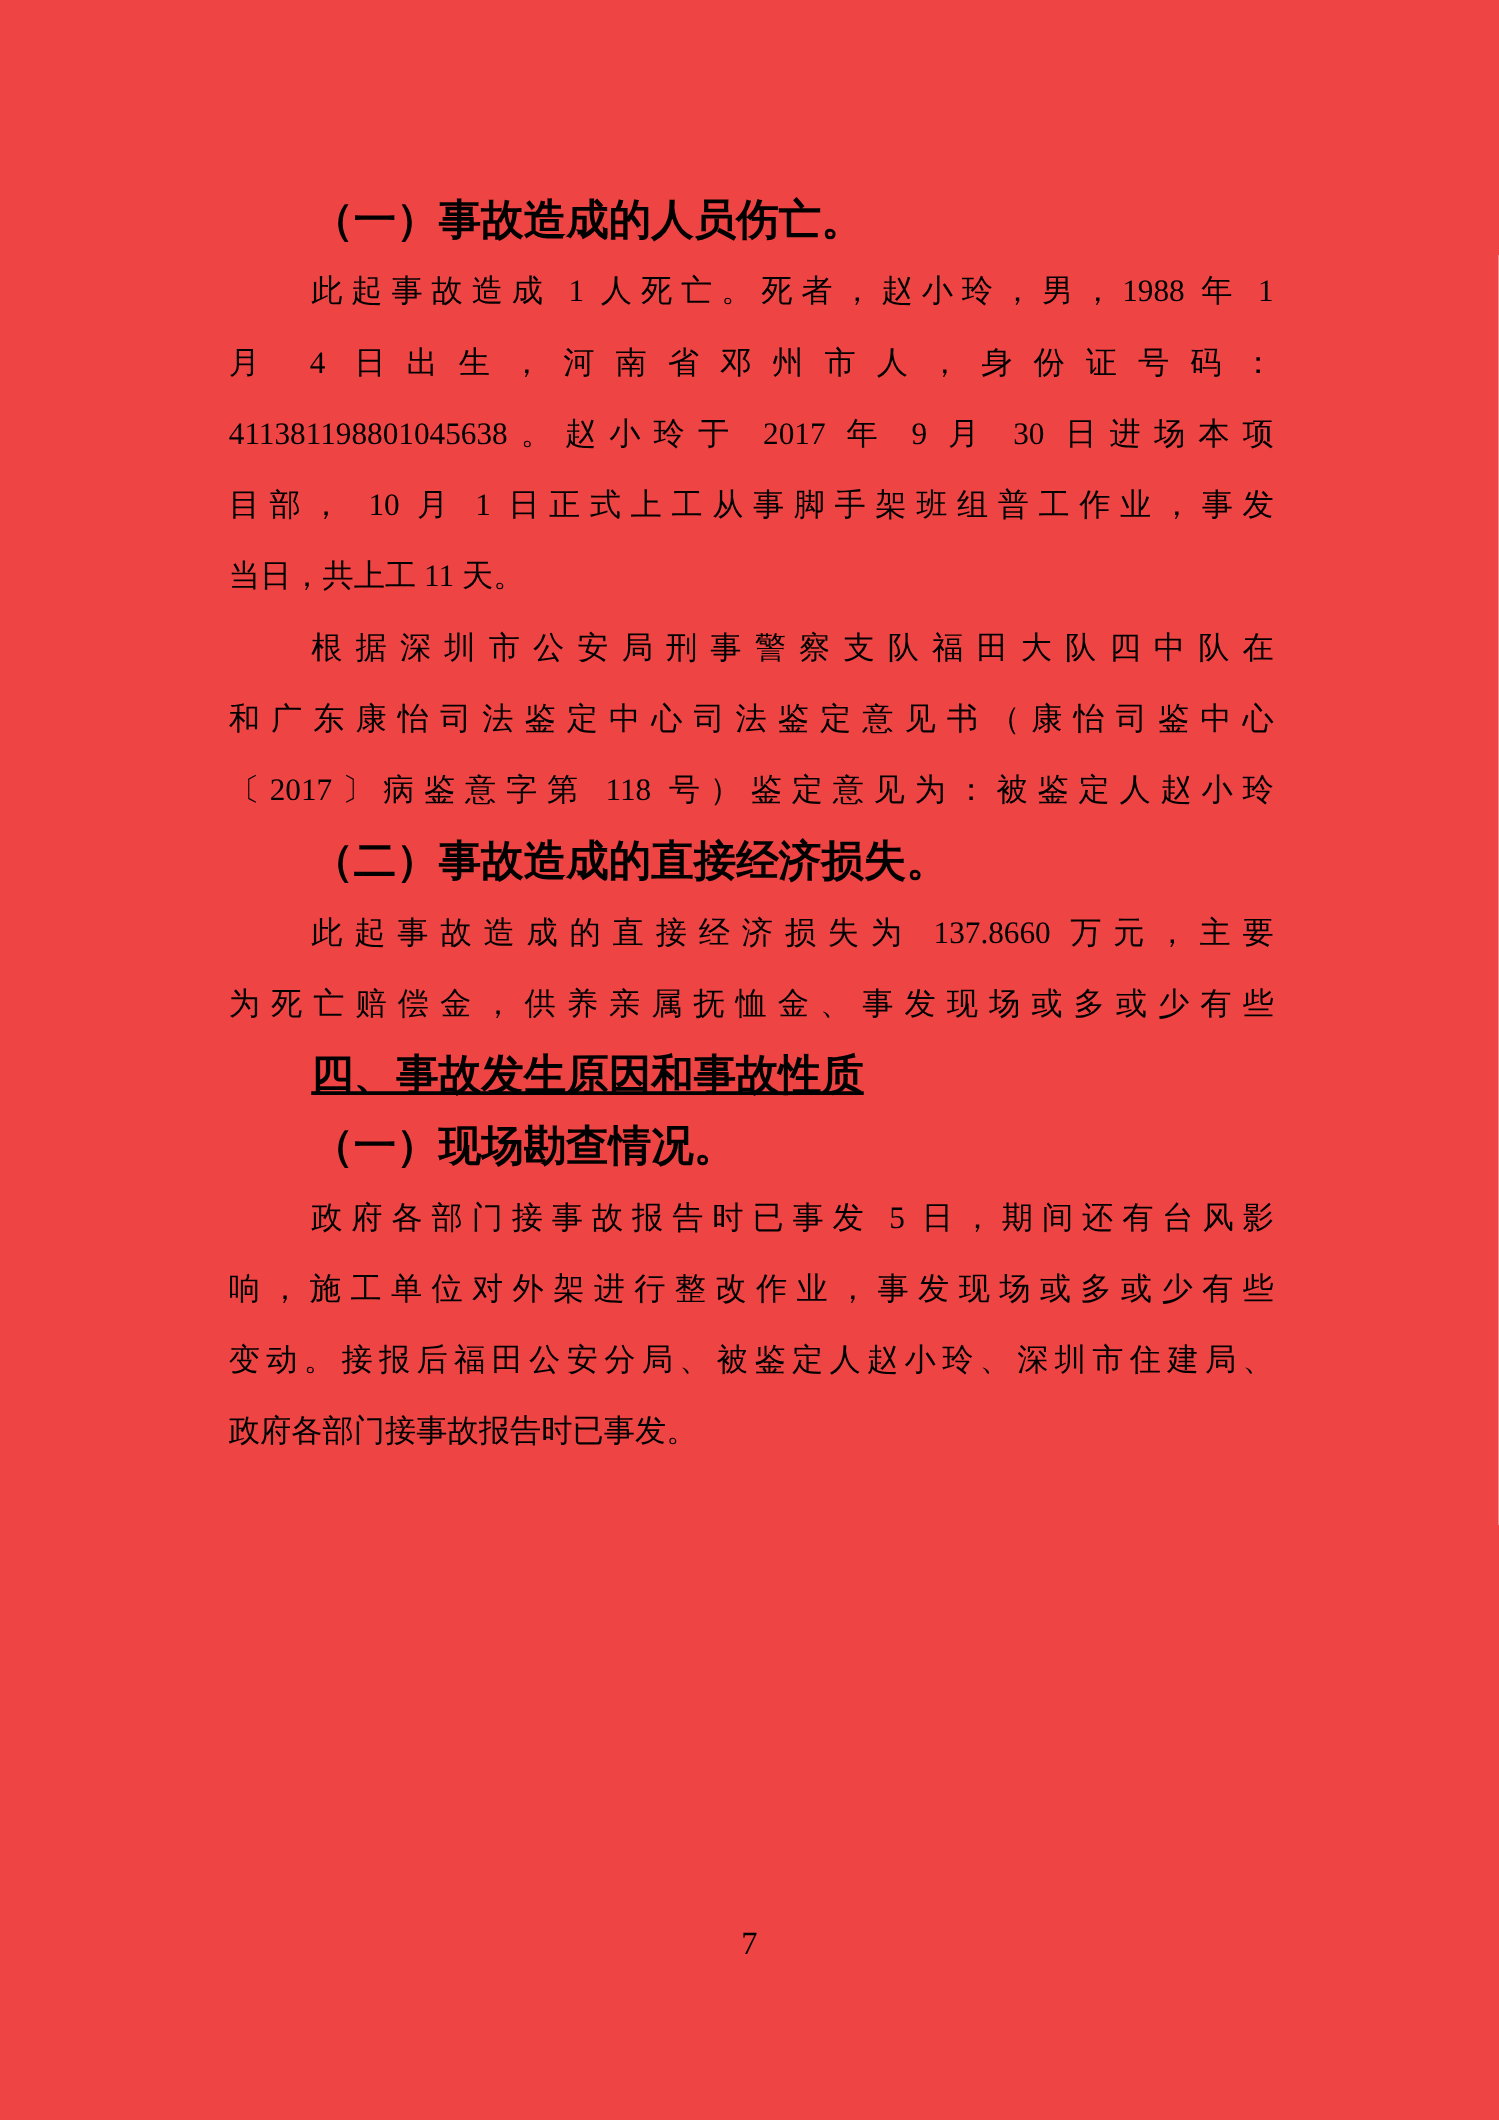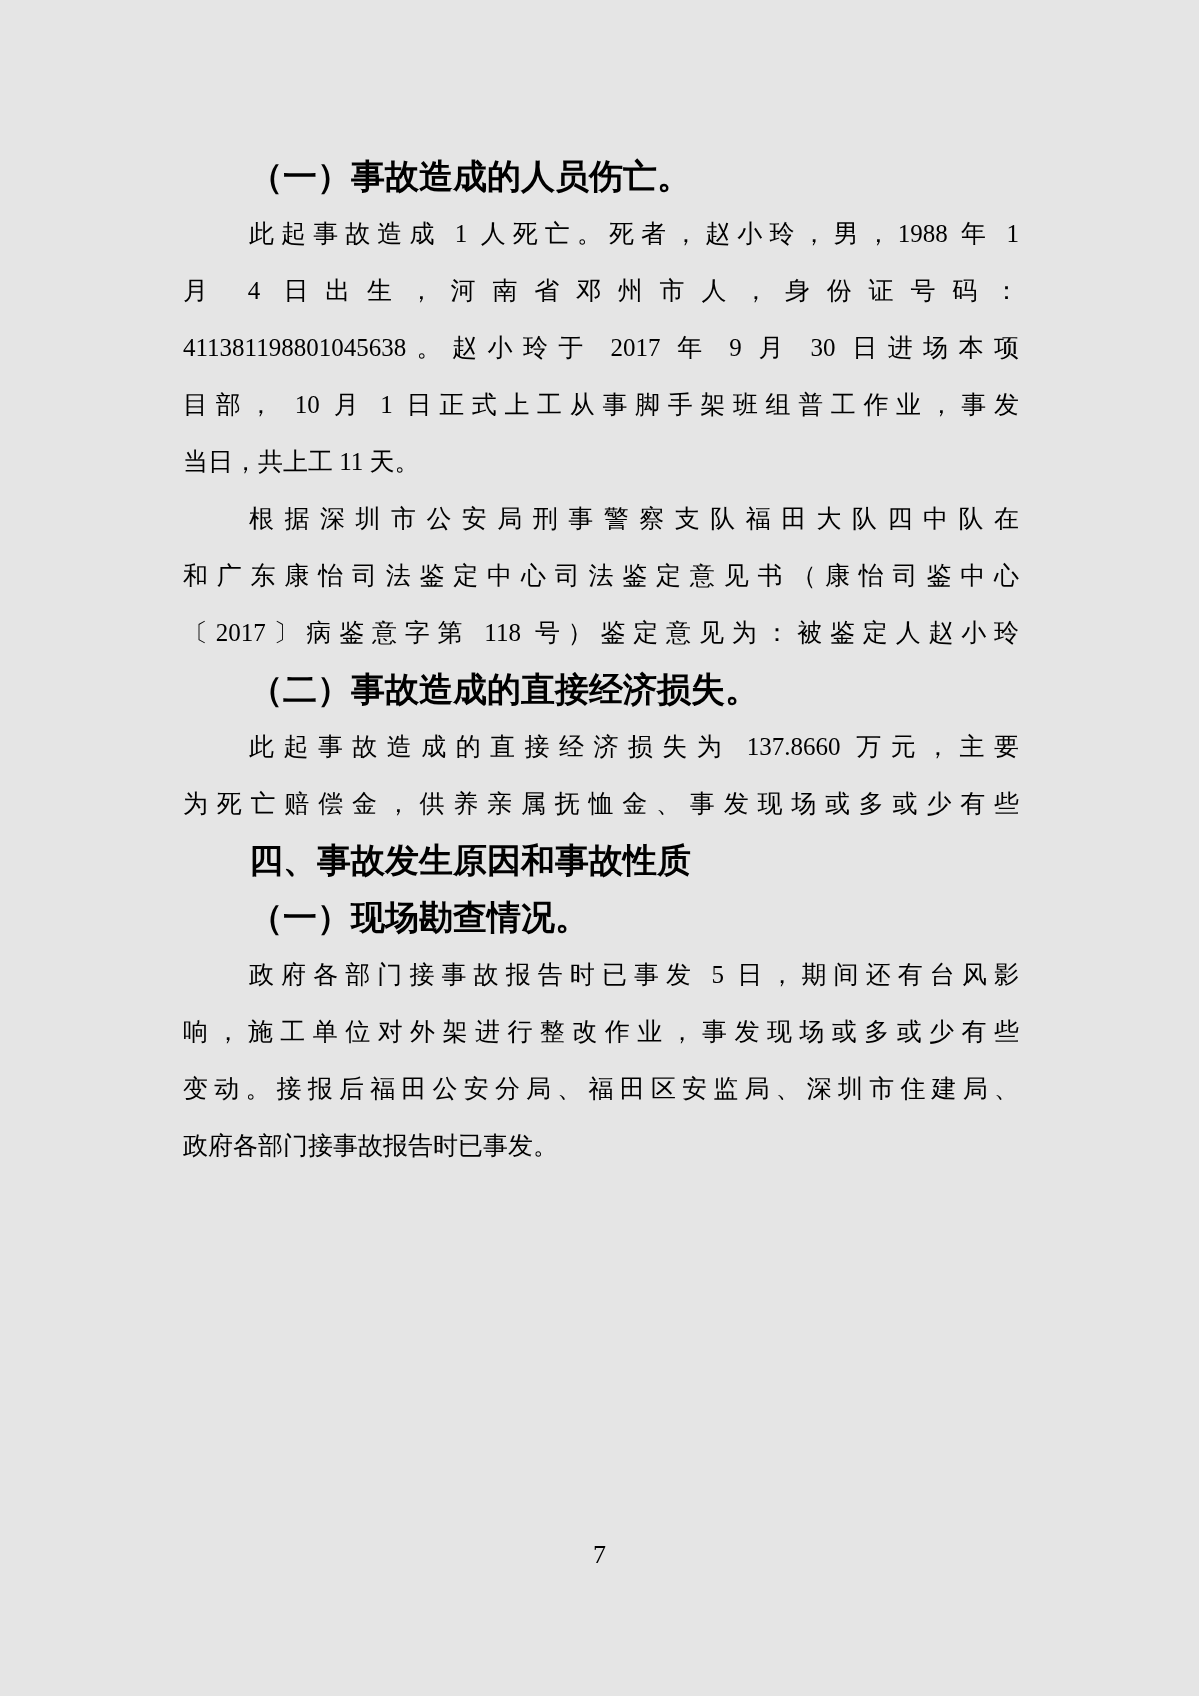--- a/index.html
+++ b/index.html
@@ -4,21 +4,21 @@
 <style>
   html, body {
     margin: 0;
     padding: 0;
     background: #ffffff;
   }
   .page {
     position: relative;
     width: 1199px;
     height: 1696px;
-    background: #e5e5e5;
+    background: #ef4444;
     color: #000000;
     font-family: "Liberation Serif", serif;
     overflow: hidden;
   }
   .content {
     position: absolute;
     left: 183px;
     top: 148px;
     width: 836px;
   }
@@ -38,20 +38,21 @@
   .line.in {
     text-indent: 66px;
   }
   .line.heading {
     font-weight: bold;
     font-size: 34px;
     text-indent: 66px;
   }
   .line.heading.sans {
     font-family: "Liberation Sans", sans-serif;
+    text-decoration: underline;
   }
   .pagenum {
     position: absolute;
     left: 0;
     right: 0;
     top: 1538px;
     height: 34px;
     line-height: 34px;
     text-align: center;
     font-size: 26px;
@@ -72,17 +73,17 @@
       <div class="line j in">根据深圳市公安局刑事警察支队福田大队四中队在</div>
       <div class="line j">和广东康怡司法鉴定中心司法鉴定意见书（康怡司鉴中心</div>
       <div class="line j">〔2017〕病鉴意字第 118 号）鉴定意见为：被鉴定人赵小玲</div>
       <div class="line heading">（二）事故造成的直接经济损失。</div>
       <div class="line j in">此起事故造成的直接经济损失为 137.8660 万元，主要</div>
       <div class="line j">为死亡赔偿金，供养亲属抚恤金、事发现场或多或少有些</div>
       <div class="line heading sans">四、事故发生原因和事故性质</div>
       <div class="line heading">（一）现场勘查情况。</div>
       <div class="line j in">政府各部门接事故报告时已事发 5 日，期间还有台风影</div>
       <div class="line j">响，施工单位对外架进行整改作业，事发现场或多或少有些</div>
-      <div class="line j">变动。接报后福田公安分局、福田区安监局、深圳市住建局、</div>
+      <div class="line j">变动。接报后福田公安分局、被鉴定人赵小玲、深圳市住建局、</div>
       <div class="line">政府各部门接事故报告时已事发。</div>
     </div>
   <div class="pagenum">7</div>
 </div>
 
 </body></html>

